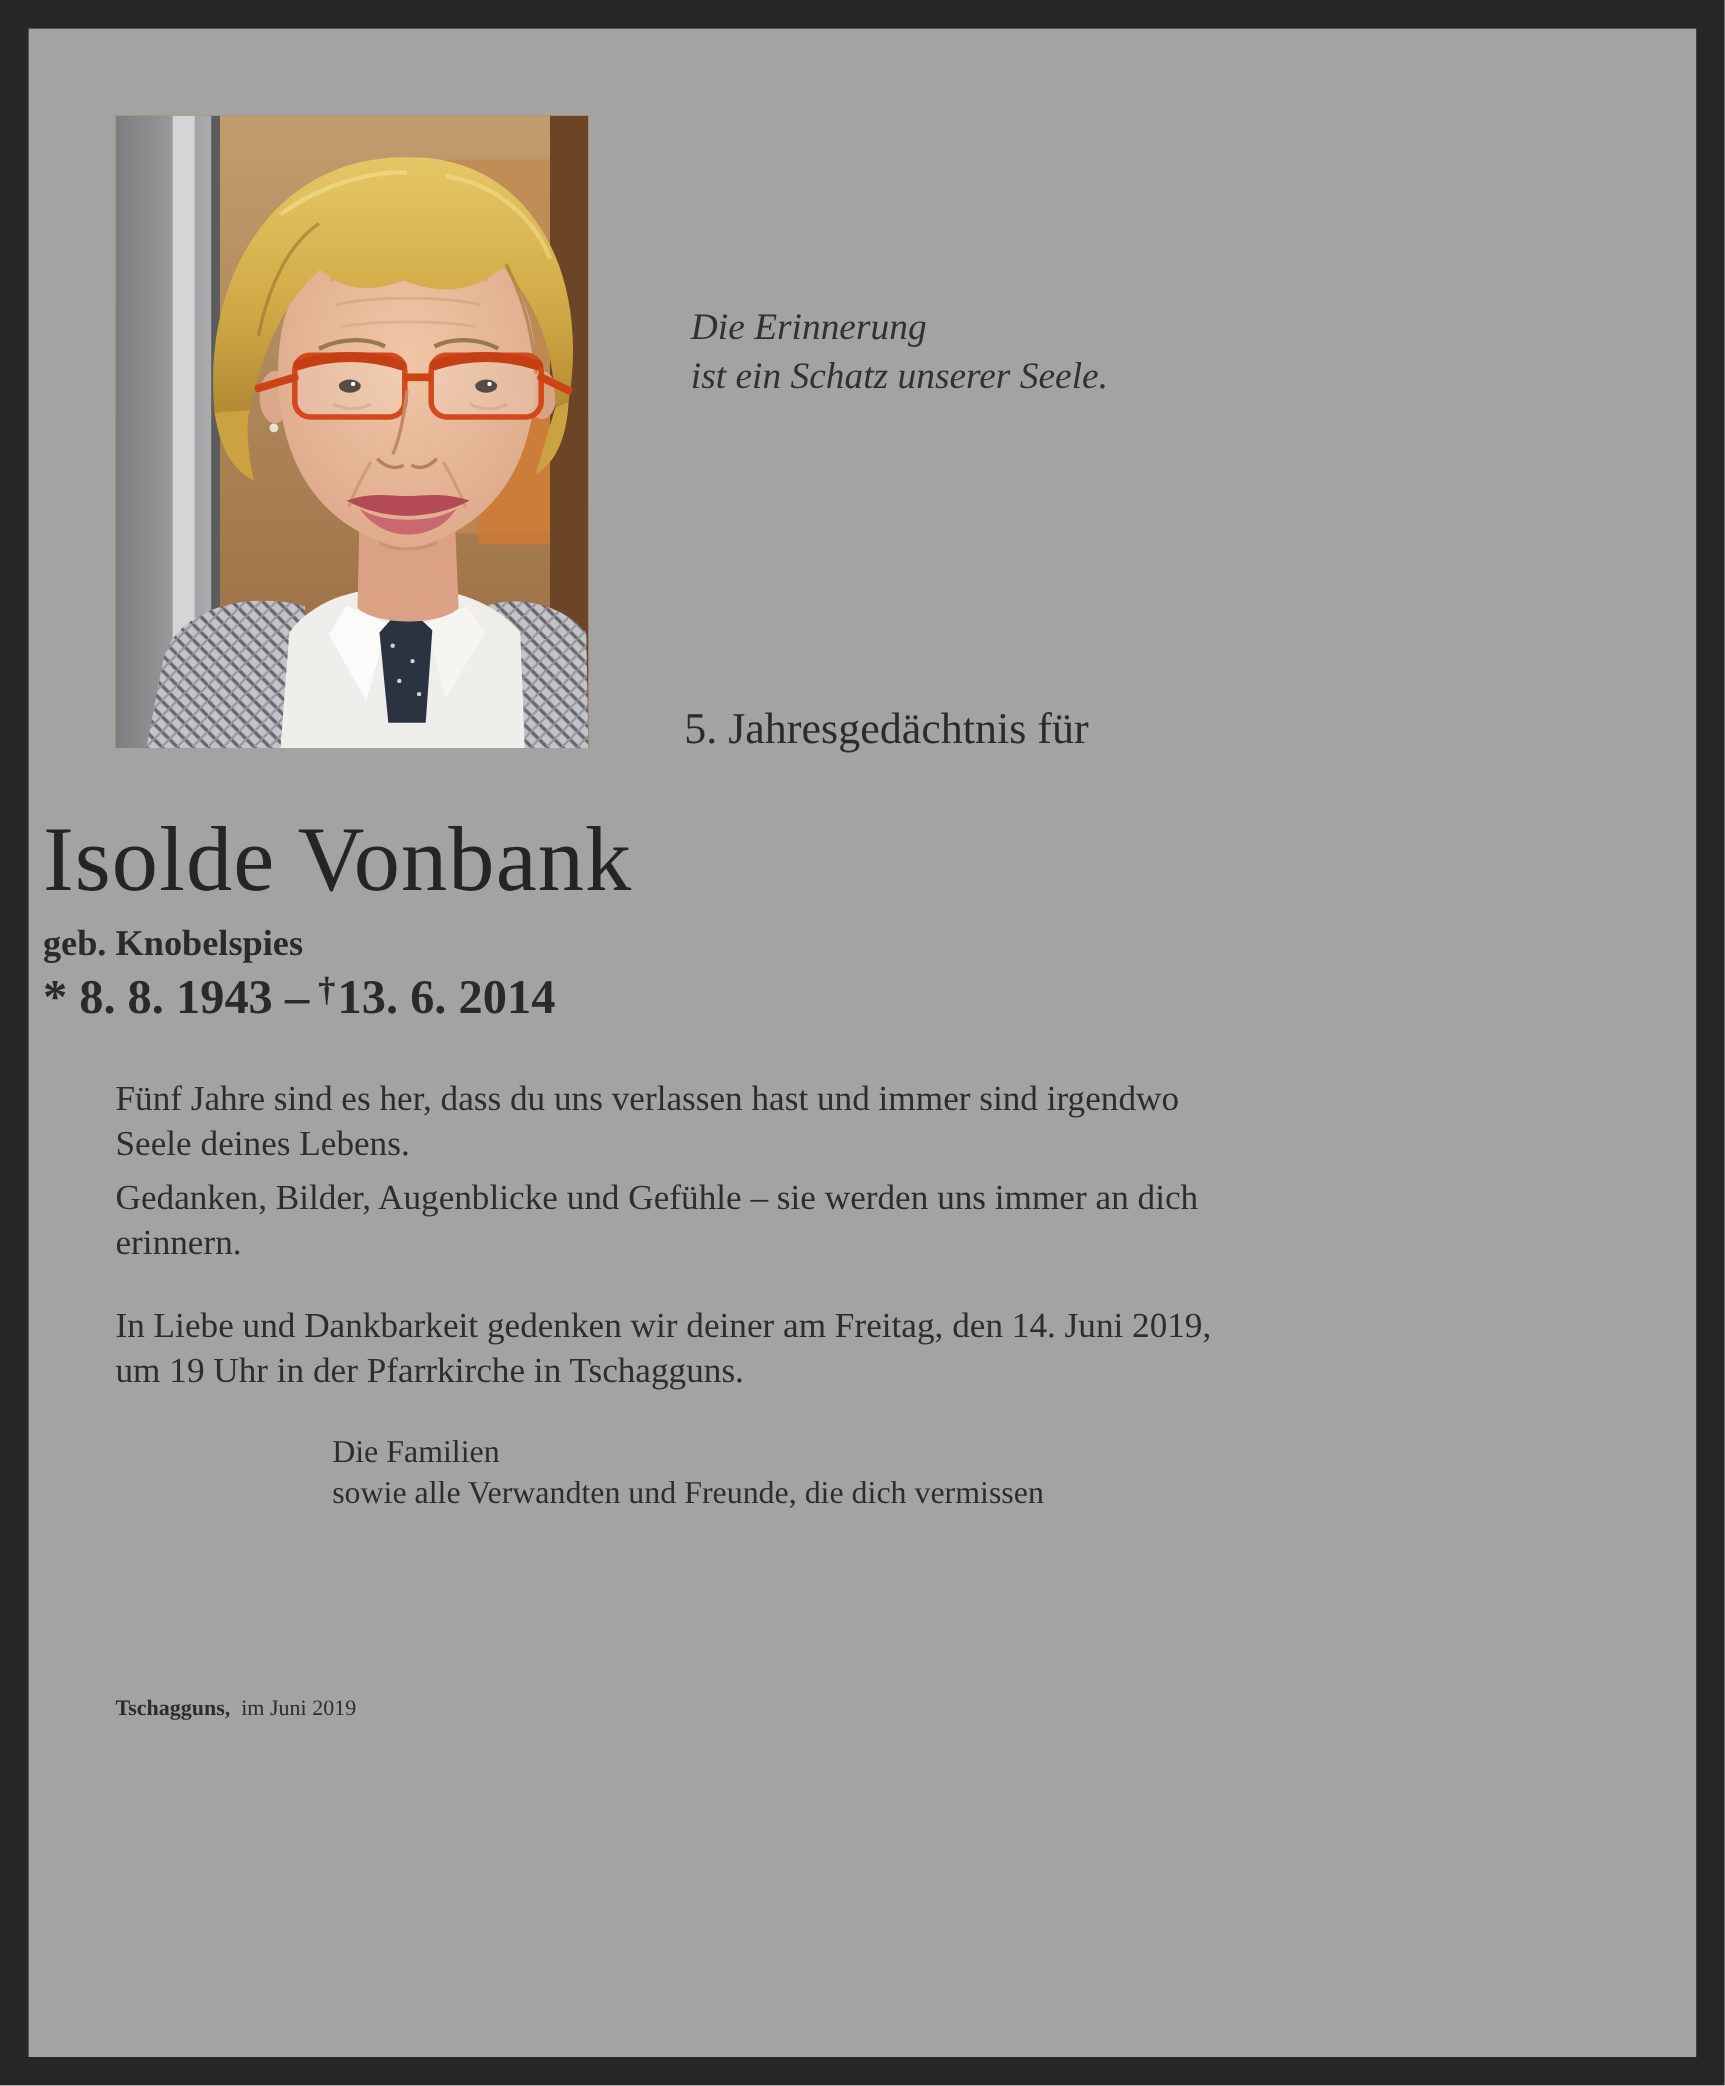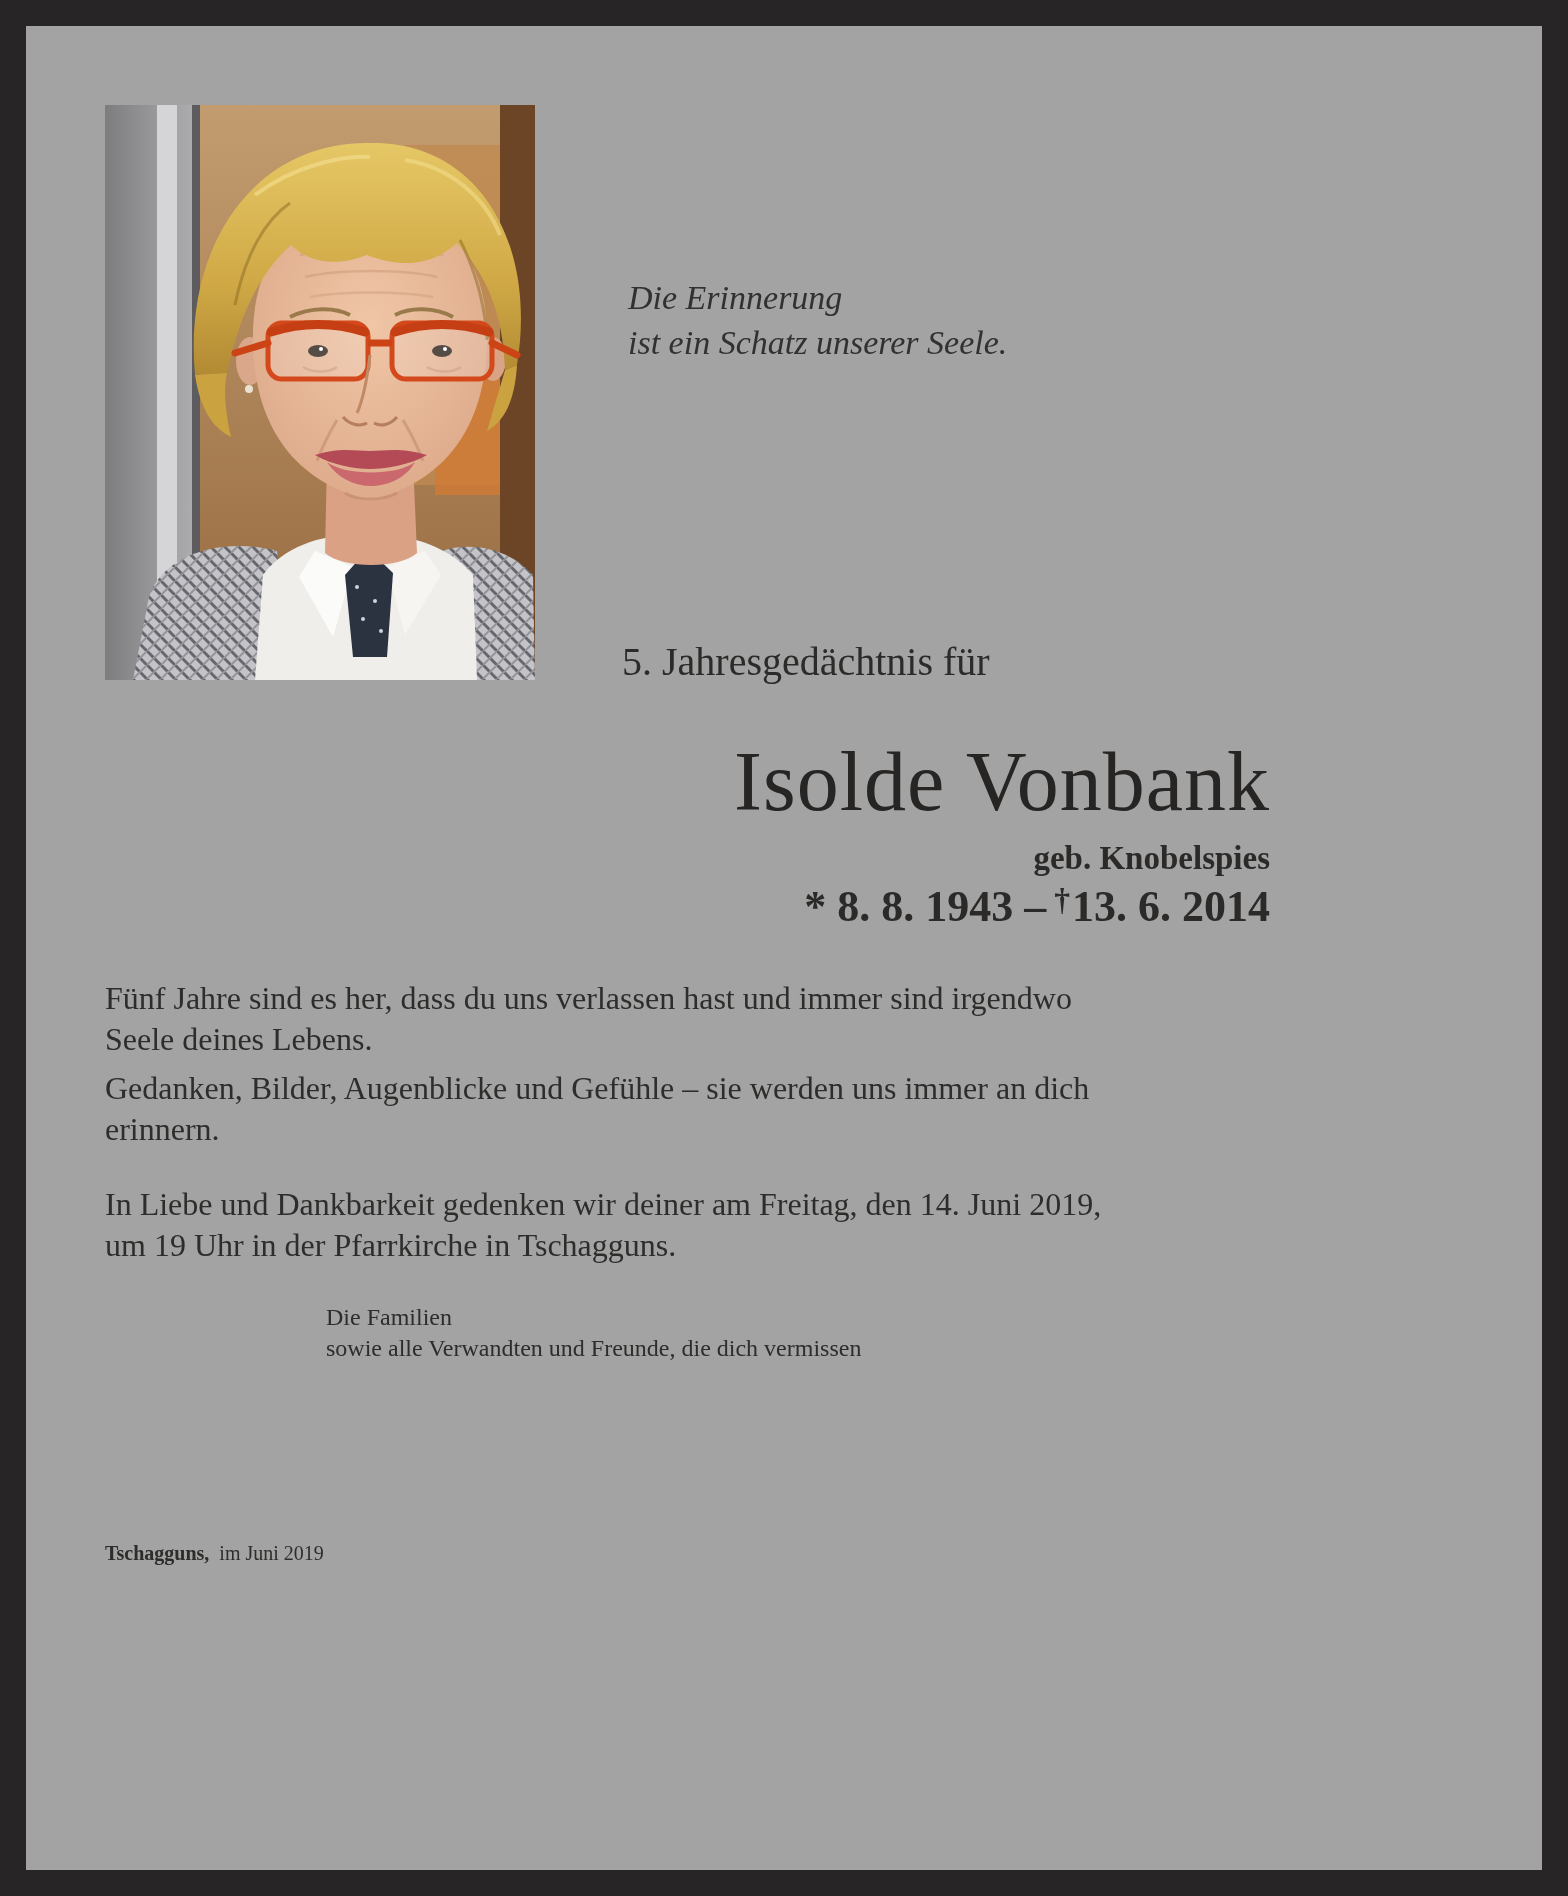--- a/index.html
+++ b/index.html
@@ -42,24 +42,24 @@
   .occasion {
     position: absolute;
     left: 596px;
     top: 612px;
     font-size: 40px;
     color: #2c2b29;
     text-align: center;
   }
   .name-block {
     position: absolute;
-    left: 0;
+    left: 13px;
     top: 714px;
     width: 1244px;
-    text-align: right;
+    text-align: left;
   }
   .name {
     font-size: 84px;
     line-height: 1;
     letter-spacing: 1px;
     color: #262523;
   }
   .maiden {
     margin-top: 16px;
     font-size: 33px;
@@ -84,23 +84,23 @@
     top: 952px;
     width: 1400px;
     font-size: 32px;
     line-height: 1.28;
   }
   .para { white-space: pre-line; margin: 0; }
   .para + .para { margin-top: 8px; }
   .para.gap { margin-top: 34px; }
   .families {
     position: absolute;
-    left: 300px;
+    left: 276px;
     top: 1276px;
-    font-size: 24px;
+    font-size: 29px;
     line-height: 1.28;
   }
   .families .names { font-weight: bold; }
   .footer-line {
     position: absolute;
     left: 79px;
     top: 1516px;
     font-size: 20px;
   }
   .footer-line .place { font-weight: bold; }

